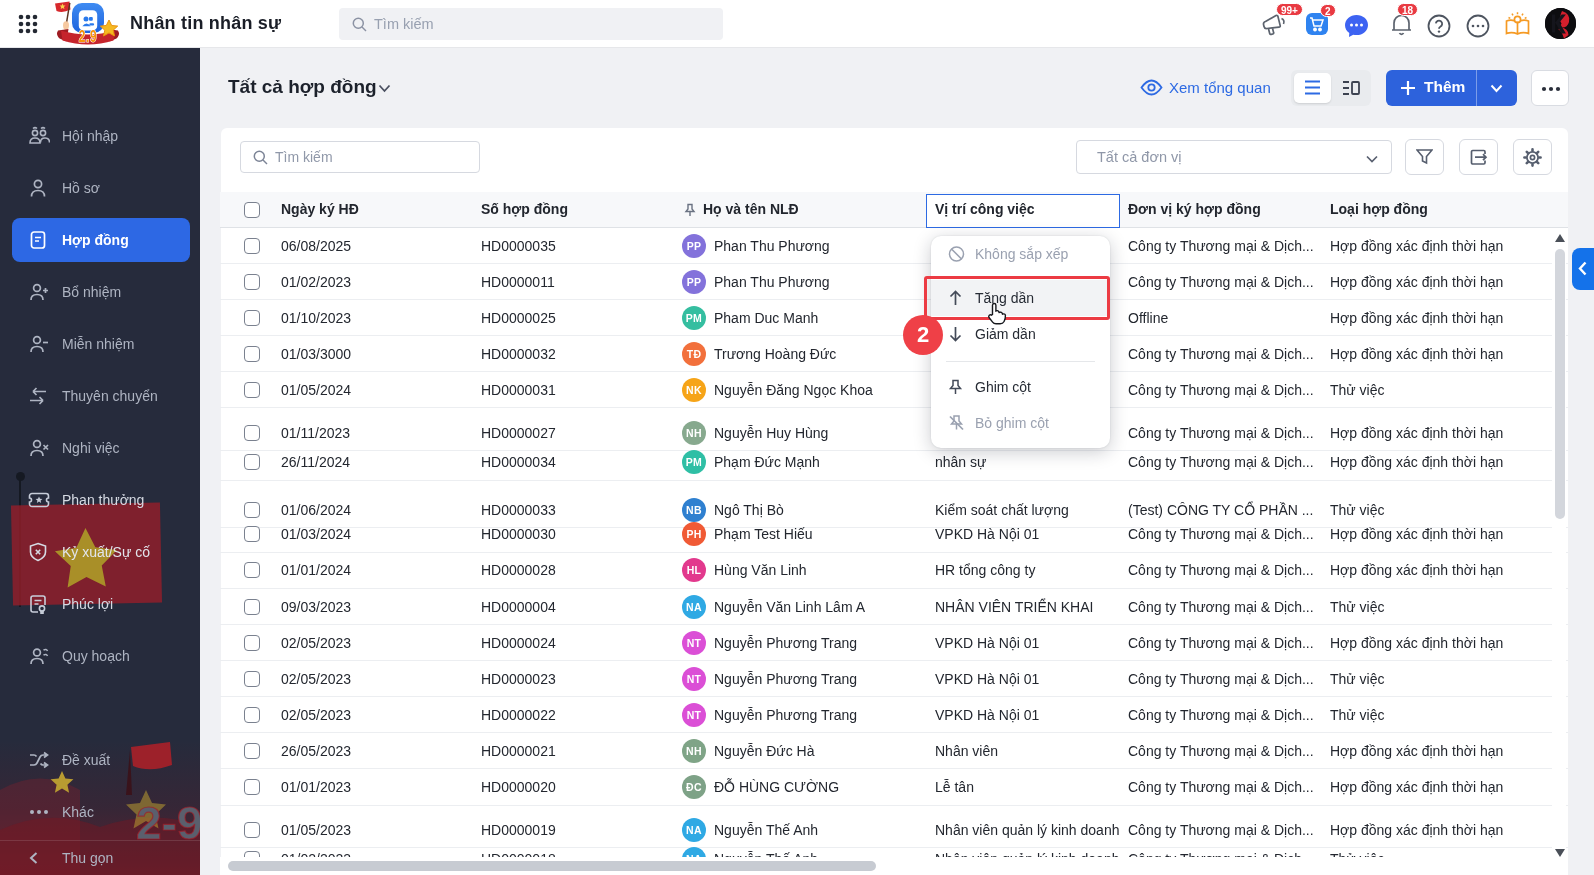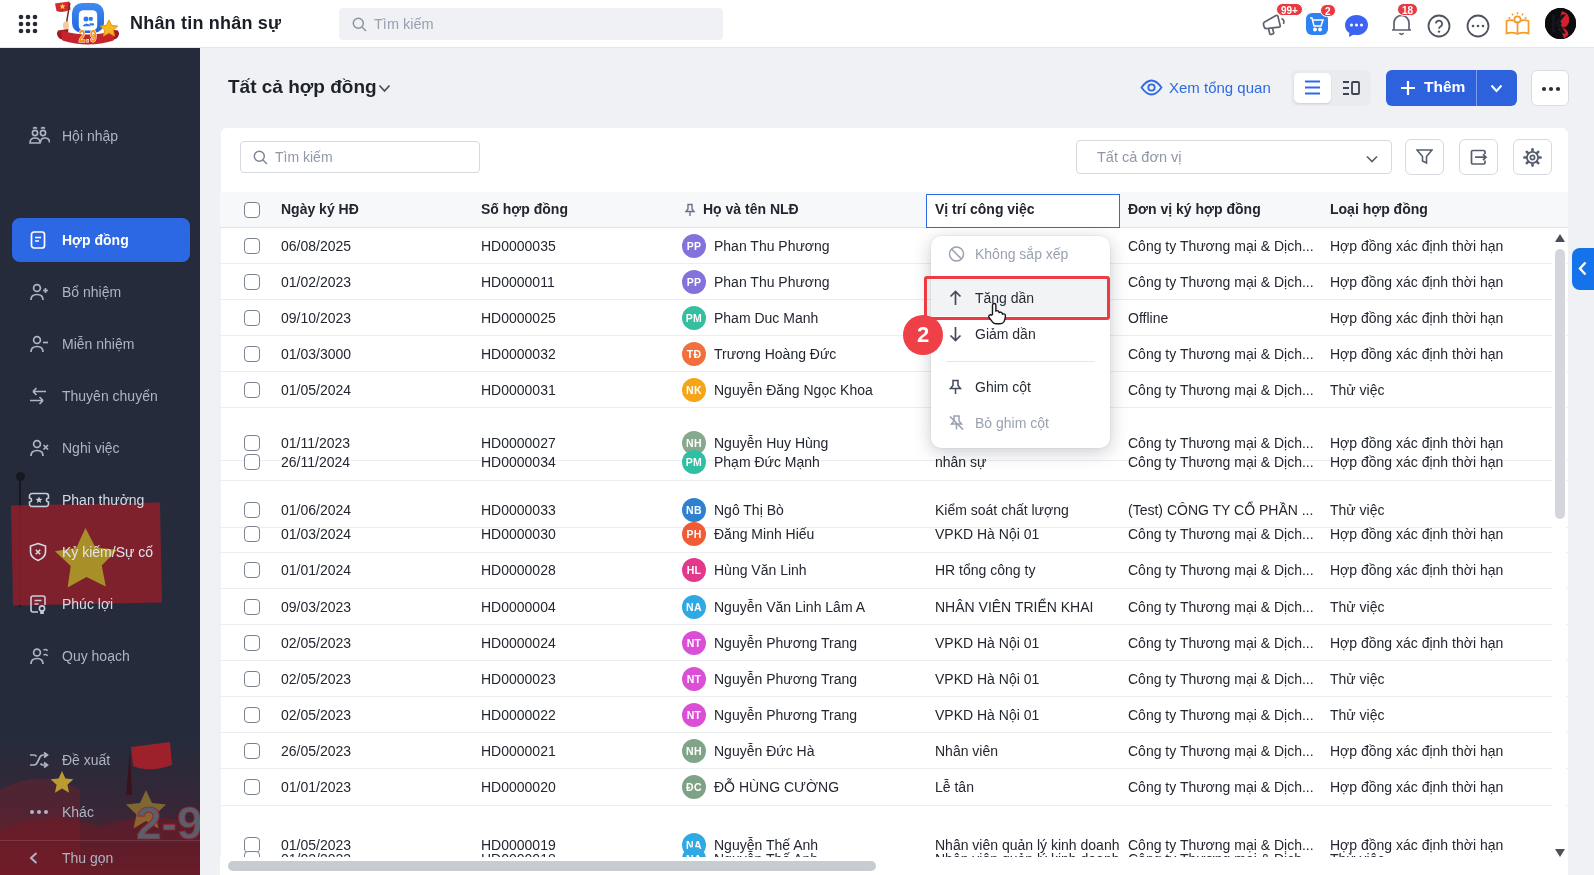--- a/index.html
+++ b/index.html
@@ -160,20 +160,27 @@
  </svg>
  <div class="sitem" style="top:62px">
       <svg width="22" height="20" viewBox="0 0 22 20" fill="none" stroke="#aeb4c2" stroke-width="1.6">
         <circle cx="7" cy="7" r="2.6"></circle>
         <circle cx="15" cy="7" r="2.6"></circle>
         <path d="M2 17 q0-5 5-5 q5 0 5 5 Z M12.5 16.5 q0-4.5 4.5-4.5 q4.5 0 4.5 4.5"></path>
         <path d="M5 2.5 a3 3 0 0 1 4 0 M13 2.5 a3 3 0 0 1 4 0"></path>
       </svg>
       <span class="lbl">Hội nhập</span>
     </div>
+ <div class="sitem" style="top:114px">
+      <svg width="20" height="20" viewBox="0 0 20 20" fill="none" stroke="#aeb4c2" stroke-width="1.7">
+        <circle cx="10" cy="6" r="3.6"></circle>
+        <path d="M3.5 18.5 q0-6 6.5-6 q6.5 0 6.5 6"></path>
+      </svg>
+      <span class="lbl">Hồ sơ</span>
+    </div>
  <div class="ssel" style="top:170px"></div>
  <div class="sitem" style="top:166px">
       <svg width="20" height="20" viewBox="0 0 20 20" fill="none" stroke="#fff" stroke-width="1.7">
         <rect x="3.5" y="2" width="13" height="16" rx="2.5"></rect>
         <path d="M7 7.5 h6 M7 11 h4"></path>
       </svg>
       <span class="lbl" style="color:#fff;font-weight:bold">Hợp đồng</span>
     </div>
  <div class="sitem" style="top:218px">
       <svg width="22" height="20" viewBox="0 0 22 20" fill="none" stroke="#aeb4c2" stroke-width="1.7">
@@ -210,21 +217,21 @@
         <path d="M1.5 5 a2.5 2.5 0 0 1 2.5-2.5 h14 a2.5 2.5 0 0 1 2.5 2.5 v2 a2 2 0 0 0 0 4 v2 a2.5 2.5 0 0 1-2.5 2.5 h-14 a2.5 2.5 0 0 1-2.5-2.5 v-2 a2 2 0 0 0 0-4 Z"></path>
         <path d="M11 5.5 l1 2.2 2.4.2 -1.8 1.6 .5 2.4 -2.1-1.3 -2.1 1.3 .5-2.4 -1.8-1.6 2.4-.2 Z" fill="#c7cdd9" stroke="none"></path>
       </svg>
       <span class="lbl" style="color:#d6dae3">Phan thưởng</span>
     </div>
  <div class="sitem" style="top:478px">
       <svg width="20" height="20" viewBox="0 0 20 20" fill="none" stroke="#d6dae3" stroke-width="1.6">
         <path d="M10 1.5 l7.5 2.5 v6 q0 5.5-7.5 8.5 q-7.5-3-7.5-8.5 v-6 Z"></path>
         <path d="M7.8 7.8 l4.4 4.4 M12.2 7.8 l-4.4 4.4"></path>
       </svg>
-      <span class="lbl" style="color:#e2e5ec">Kỷ kiếm/Sự cố</span>
+      <span class="lbl" style="color:#e2e5ec">Kỷ xuất/Sự cố</span>
     </div>
  <div class="sitem" style="top:530px">
       <svg width="20" height="20" viewBox="0 0 20 20" fill="none" stroke="#c7cdd9" stroke-width="1.6">
         <path d="M17 11 V4 a2 2 0 0 0-2-2 H5 a2 2 0 0 0-2 2 v12 a2 2 0 0 0 2 2 h5"></path>
         <path d="M6.5 6.5 h7 M6.5 10 h4"></path>
         <circle cx="14" cy="14.5" r="2.6"></circle>
         <path d="M13 16.8 v3 l1-.8 1 .8 v-3"></path>
       </svg>
       <span class="lbl" style="color:#d6dae3">Phúc lợi</span>
     </div>
@@ -366,21 +373,21 @@
       <div class="cell" style="left:61px">01/02/2023</div>
       <div class="cell" style="left:261px">HD0000011</div>
       <div class="ava" style="background:#8372db">PP</div>
       <div class="cell" style="left:494px">Phan Thu Phương</div>
       <div class="cell" style="left:715px"></div>
       <div class="cell" style="left:908px">Công ty Thương mại &amp; Dịch...</div>
       <div class="cell" style="left:1110px">Hợp đồng xác định thời hạn</div>
     </div>
 <div class="row" style="top:72.2px">
       <div class="cbx"></div>
-      <div class="cell" style="left:61px">09/10/2023</div>
+      <div class="cell" style="left:61px">01/10/2023</div>
       <div class="cell" style="left:261px">HD0000025</div>
       <div class="ava" style="background:#35bea0">PM</div>
       <div class="cell" style="left:494px">Pham Duc Manh</div>
       <div class="cell" style="left:715px"></div>
       <div class="cell" style="left:908px">Offline</div>
       <div class="cell" style="left:1110px">Hợp đồng xác định thời hạn</div>
     </div>
 <div class="row" style="top:108.3px">
       <div class="cbx"></div>
       <div class="cell" style="left:61px">01/03/3000</div>
@@ -394,21 +401,21 @@
 <div class="row" style="top:144.4px">
       <div class="cbx"></div>
       <div class="cell" style="left:61px">01/05/2024</div>
       <div class="cell" style="left:261px">HD0000031</div>
       <div class="ava" style="background:#f6a418">NK</div>
       <div class="cell" style="left:494px">Nguyễn Đăng Ngọc Khoa</div>
       <div class="cell" style="left:715px"></div>
       <div class="cell" style="left:908px">Công ty Thương mại &amp; Dịch...</div>
       <div class="cell" style="left:1110px">Thử việc</div>
     </div>
-<div class="row" style="top:197px">
+<div class="row" style="top:187px">
       <div class="cbx"></div>
       <div class="cell" style="left:61px">01/11/2023</div>
       <div class="cell" style="left:261px">HD0000027</div>
       <div class="ava" style="background:#87a98e">NH</div>
       <div class="cell" style="left:494px">Nguyễn Huy Hùng</div>
       <div class="cell" style="left:715px"></div>
       <div class="cell" style="left:908px">Công ty Thương mại &amp; Dịch...</div>
       <div class="cell" style="left:1110px">Hợp đồng xác định thời hạn</div>
     </div>
 <div class="row" style="top:216.6px">
@@ -429,21 +436,21 @@
       <div class="cell" style="left:494px">Ngô Thị Bò</div>
       <div class="cell" style="left:715px">Kiểm soát chất lượng</div>
       <div class="cell" style="left:908px">(Test) CÔNG TY CỔ PHẦN ...</div>
       <div class="cell" style="left:1110px">Thử việc</div>
     </div>
 <div class="row" style="top:288.8px">
       <div class="cbx"></div>
       <div class="cell" style="left:61px">01/03/2024</div>
       <div class="cell" style="left:261px">HD0000030</div>
       <div class="ava" style="background:#f05a35">PH</div>
-      <div class="cell" style="left:494px">Đăng Minh Hiếu</div>
+      <div class="cell" style="left:494px">Phạm Test Hiếu</div>
       <div class="cell" style="left:715px">VPKD Hà Nội 01</div>
       <div class="cell" style="left:908px">Công ty Thương mại &amp; Dịch...</div>
       <div class="cell" style="left:1110px">Hợp đồng xác định thời hạn</div>
     </div>
 <div class="row" style="top:324.9px">
       <div class="cbx"></div>
       <div class="cell" style="left:61px">01/01/2024</div>
       <div class="cell" style="left:261px">HD0000028</div>
       <div class="ava" style="background:#e2398d">HL</div>
       <div class="cell" style="left:494px">Hùng Văn Linh</div>
@@ -504,21 +511,21 @@
 <div class="row" style="top:541.5px">
       <div class="cbx"></div>
       <div class="cell" style="left:61px">01/01/2023</div>
       <div class="cell" style="left:261px">HD0000020</div>
       <div class="ava" style="background:#7ea287">ĐC</div>
       <div class="cell" style="left:494px">ĐỖ HÙNG CƯỜNG</div>
       <div class="cell" style="left:715px">Lễ tân</div>
       <div class="cell" style="left:908px">Công ty Thương mại &amp; Dịch...</div>
       <div class="cell" style="left:1110px">Hợp đồng xác định thời hạn</div>
     </div>
-<div class="row" style="top:599px">
+<div class="row" style="top:584px">
       <div class="cbx"></div>
       <div class="cell" style="left:61px">01/05/2023</div>
       <div class="cell" style="left:261px">HD0000019</div>
       <div class="ava" style="background:#2fa9e4">NA</div>
       <div class="cell" style="left:494px">Nguyễn Thế Anh</div>
       <div class="cell" style="left:715px">Nhân viên quản lý kinh doanh</div>
       <div class="cell" style="left:908px">Công ty Thương mại &amp; Dịch...</div>
       <div class="cell" style="left:1110px">Hợp đồng xác định thời hạn</div>
     </div>
 <div class="row" style="top:613.7px">

